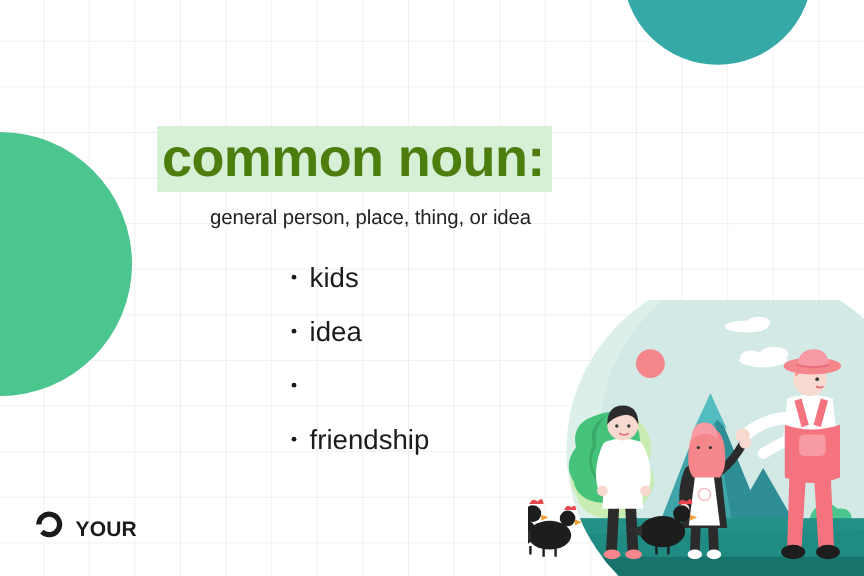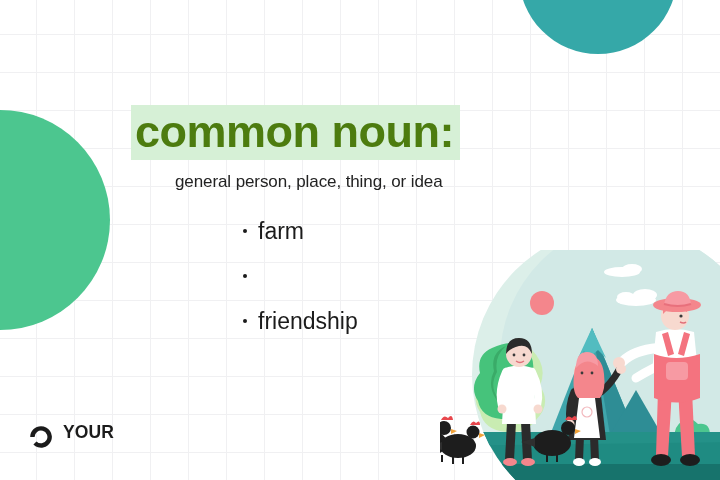--- a/index.html
+++ b/index.html
@@ -97,21 +97,21 @@
     vertical-align: middle;
     margin-right: 11px;
     margin-bottom: 3px;
   }
   
   #logo {
     position: absolute;
     left: 28px; top: 424px;
     z-index: 6;
     display: flex;
-    align-items: flex-start;
+    align-items: flex-end;
   }
   #logo-mark { display: block; }
   #logo-text {
     margin-left: 9px;
     line-height: 0.97;
     font-weight: 700;
     font-size: 17.5px;
     letter-spacing: 0.1px;
     color: #1b1b1b;
   }
@@ -278,21 +278,22 @@
       </g>
     </g>
   </svg>
 
   <div id="text-block">
     <div id="title-wrap">
       <span id="title">common noun:</span>
     </div>
     <div id="subtitle">general person, place, thing, or idea</div>
     <ul id="bullet-list">
-      <li><span class="dot"></span><span>farm</span></li>
+      <li><span class="dot"></span><span>kids</span></li>
+      <li><span class="dot"></span><span>idea</span></li>
       <li><span class="dot"></span></li>
       <li><span class="dot"></span><span>friendship</span></li>
     </ul>
   </div>
 
   <div id="logo">
     <svg id="logo-mark" width="26" height="26" viewBox="0 0 26 26" xmlns="http://www.w3.org/2000/svg">
       <path d="M 13 2.2 a 10.8 10.8 0 1 1 -7.6 18.4 l 3.1 -3.1 a 6.4 6.4 0 1 0 -1.9 -4.5 l -4.4 0 A 10.8 10.8 0 0 1 13 2.2 Z" fill="#1b1b1b"></path>
     </svg>
     <div id="logo-text">

